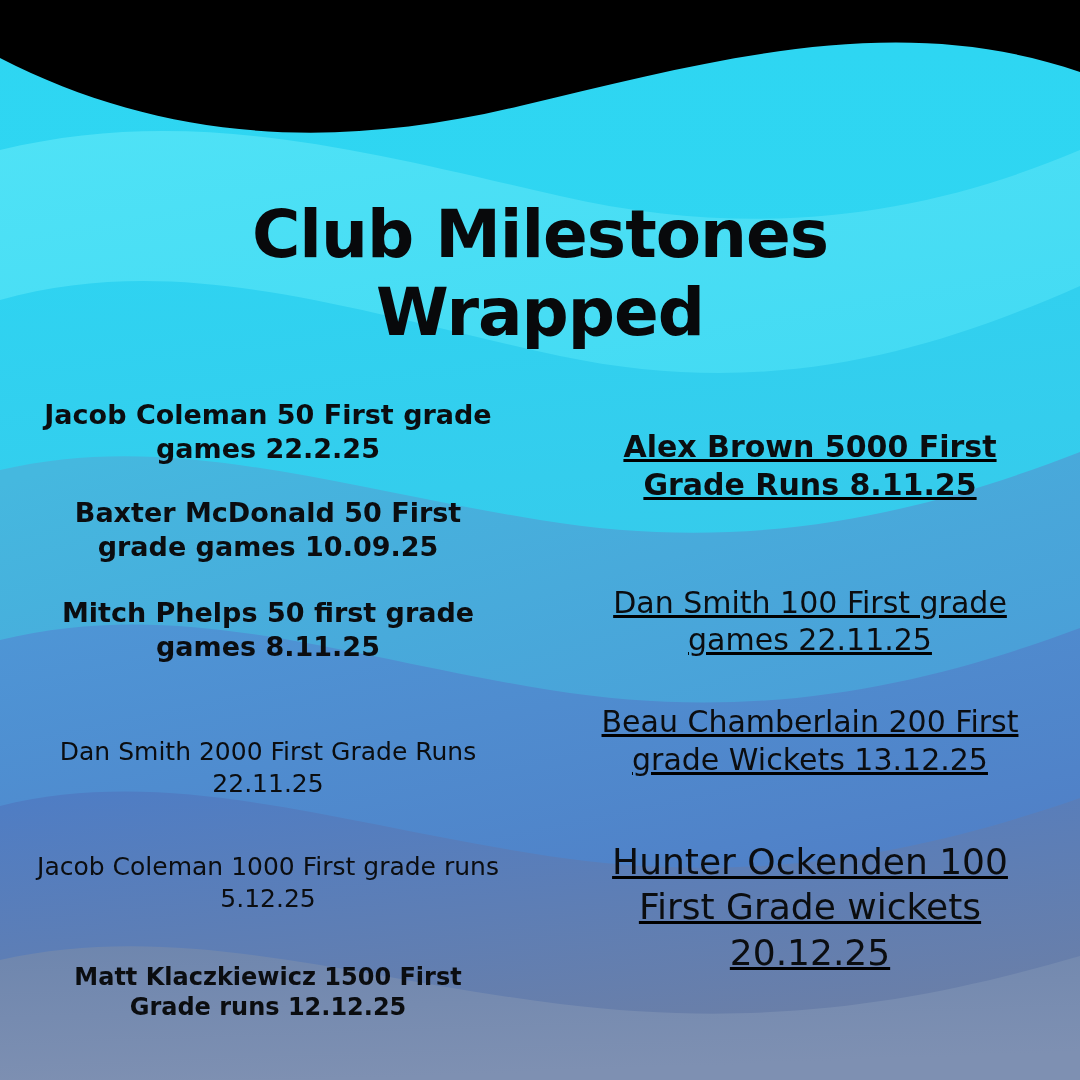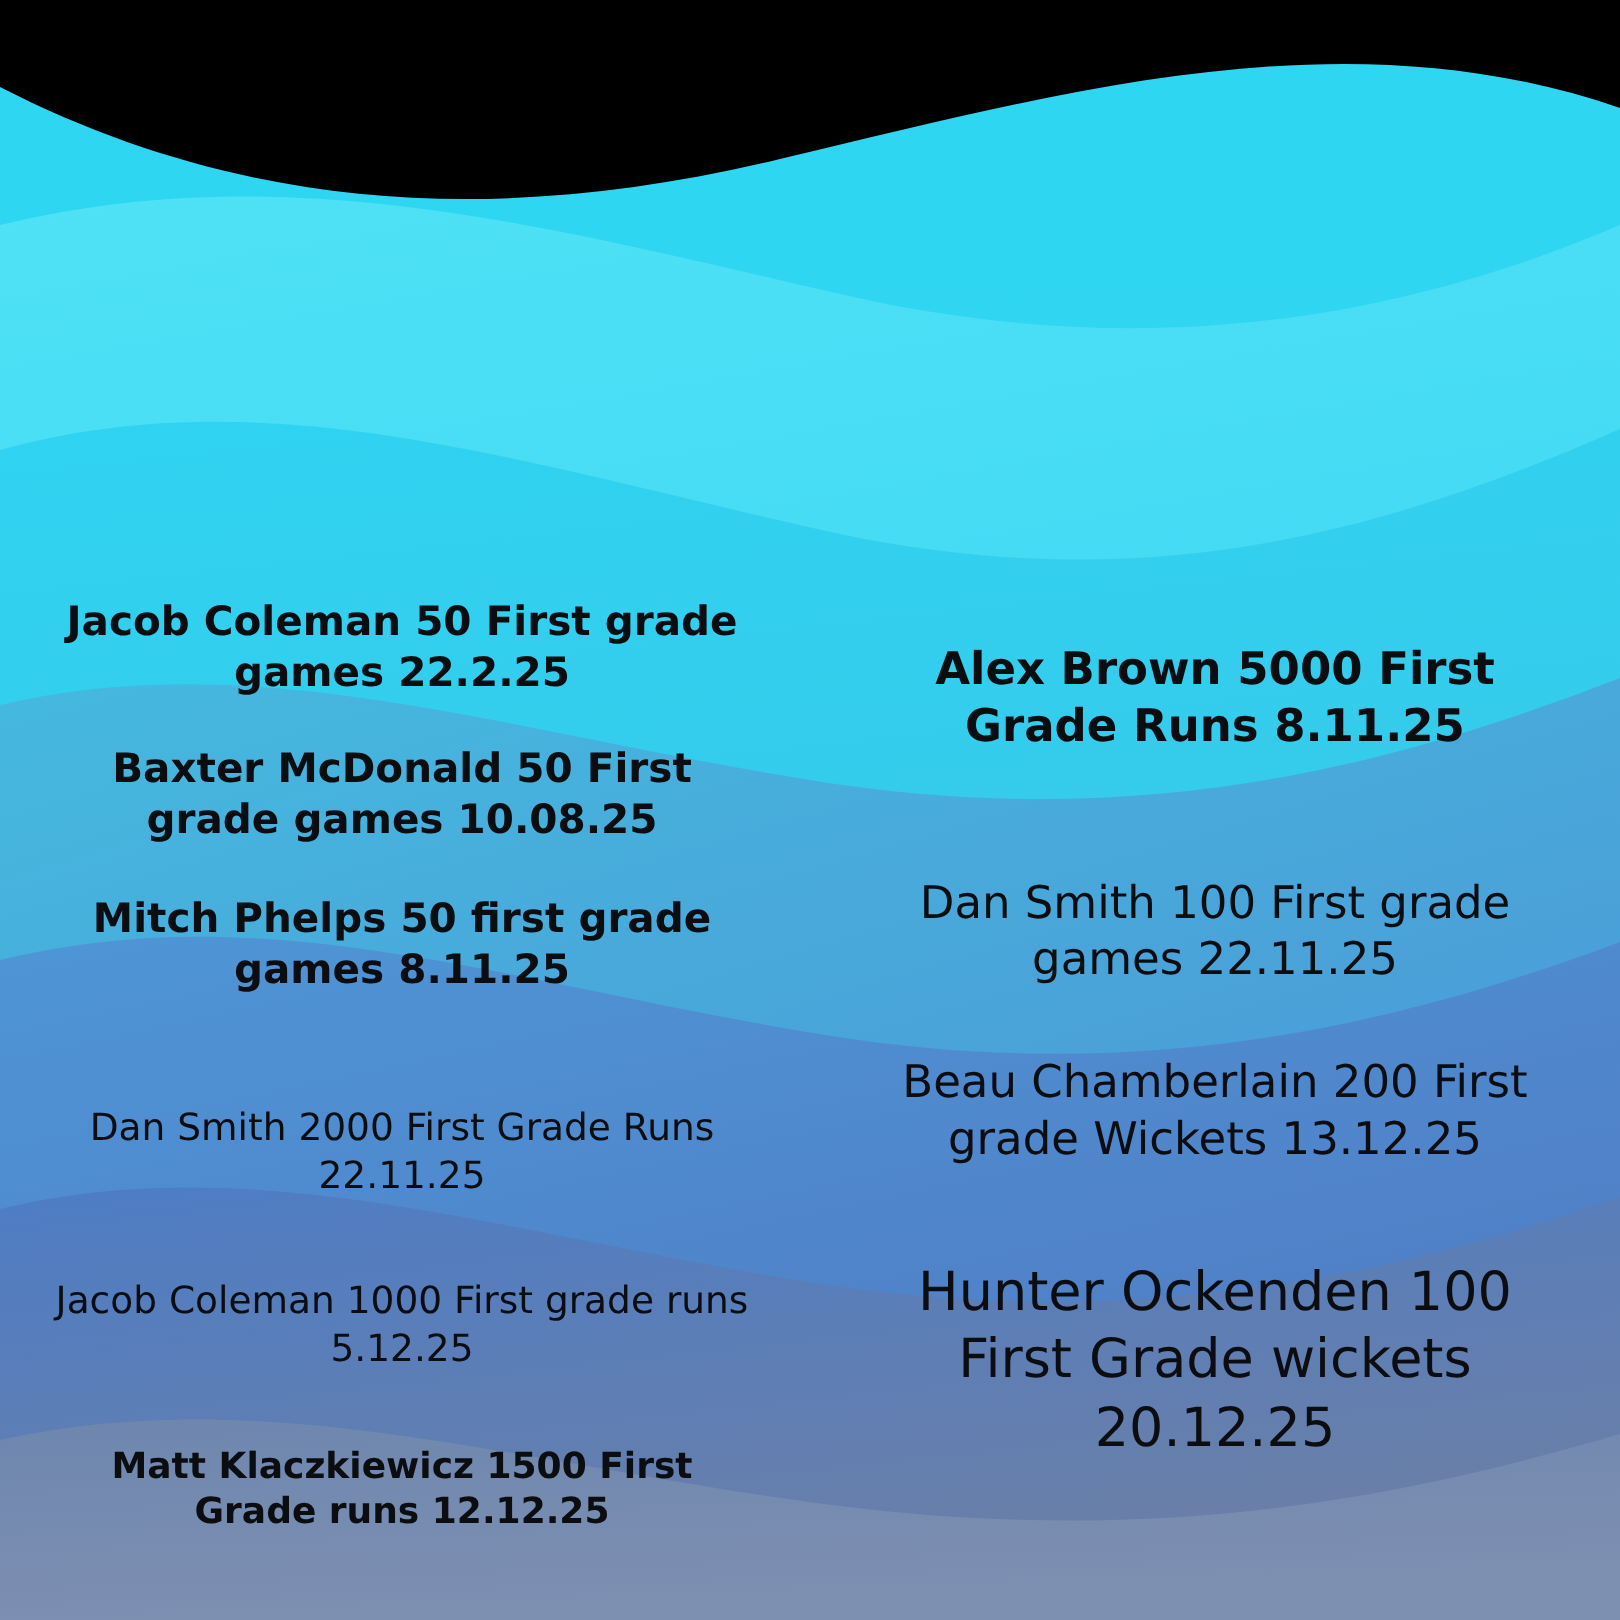--- a/index.html
+++ b/index.html
@@ -57,20 +57,21 @@
   .col {
     position: relative;
     width: 50%;
     box-sizing: border-box;
   }
   .col-left {
     padding: 0 40px 0 36px;
   }
   .col-right {
     padding: 0 30px 0 30px;
+    text-decoration: underline;
   }
   .item {
     text-align: center;
     font-family: "DejaVu Sans", sans-serif;
     color: #0b0d10;
     line-height: 1.26;
   }
   
   .l0 { font-size: 27px; font-weight: bold; margin-top: 14px; }
   .l1 { font-size: 27px; font-weight: bold; margin-top: 30px; }
@@ -134,26 +135,30 @@
     <path d="M0,470 C170,430 330,486 540,520 C760,556 930,510 1080,452 L1080,1080 L0,1080 Z" fill="url(#gC)"></path>
 
     <path d="M0,640 C180,596 340,656 550,690 C760,724 930,684 1080,628 L1080,1080 L0,1080 Z" fill="url(#gD)"></path>
 
     <path d="M0,806 C170,764 340,824 548,856 C760,888 930,850 1080,798 L1080,1080 L0,1080 Z" fill="url(#gE)"></path>
 
     <path d="M0,960 C180,920 350,978 560,1004 C770,1030 930,1000 1080,956 L1080,1080 L0,1080 Z" fill="url(#gF)"></path>
   </svg>
 
   <div class="content">
+    <div class="title">
+      <div>Club Milestones</div>
+      <div>Wrapped</div>
+    </div>
 
     <div class="columns">
 
       <div class="col col-left">
         <div class="item l0">Jacob Coleman 50 First grade games 22.2.25</div>
-        <div class="item l1">Baxter McDonald 50 First grade games 10.08.25</div>
+        <div class="item l1">Baxter McDonald 50 First grade games 10.09.25</div>
         <div class="item l2">Mitch Phelps 50 first grade games 8.11.25</div>
         <div class="item l3">Dan Smith 2000 First Grade Runs 22.11.25</div>
         <div class="item l4">Jacob Coleman  1000 First grade runs 5.12.25</div>
         <div class="item l5">Matt Klaczkiewicz  1500 First Grade runs 12.12.25</div>
       </div>
 
       <div class="col col-right">
         <div class="item r0">Alex Brown 5000 First Grade Runs 8.11.25</div>
         <div class="item r1">Dan Smith  100 First grade games 22.11.25</div>
         <div class="item r3">Beau Chamberlain 200 First grade Wickets 13.12.25</div>

